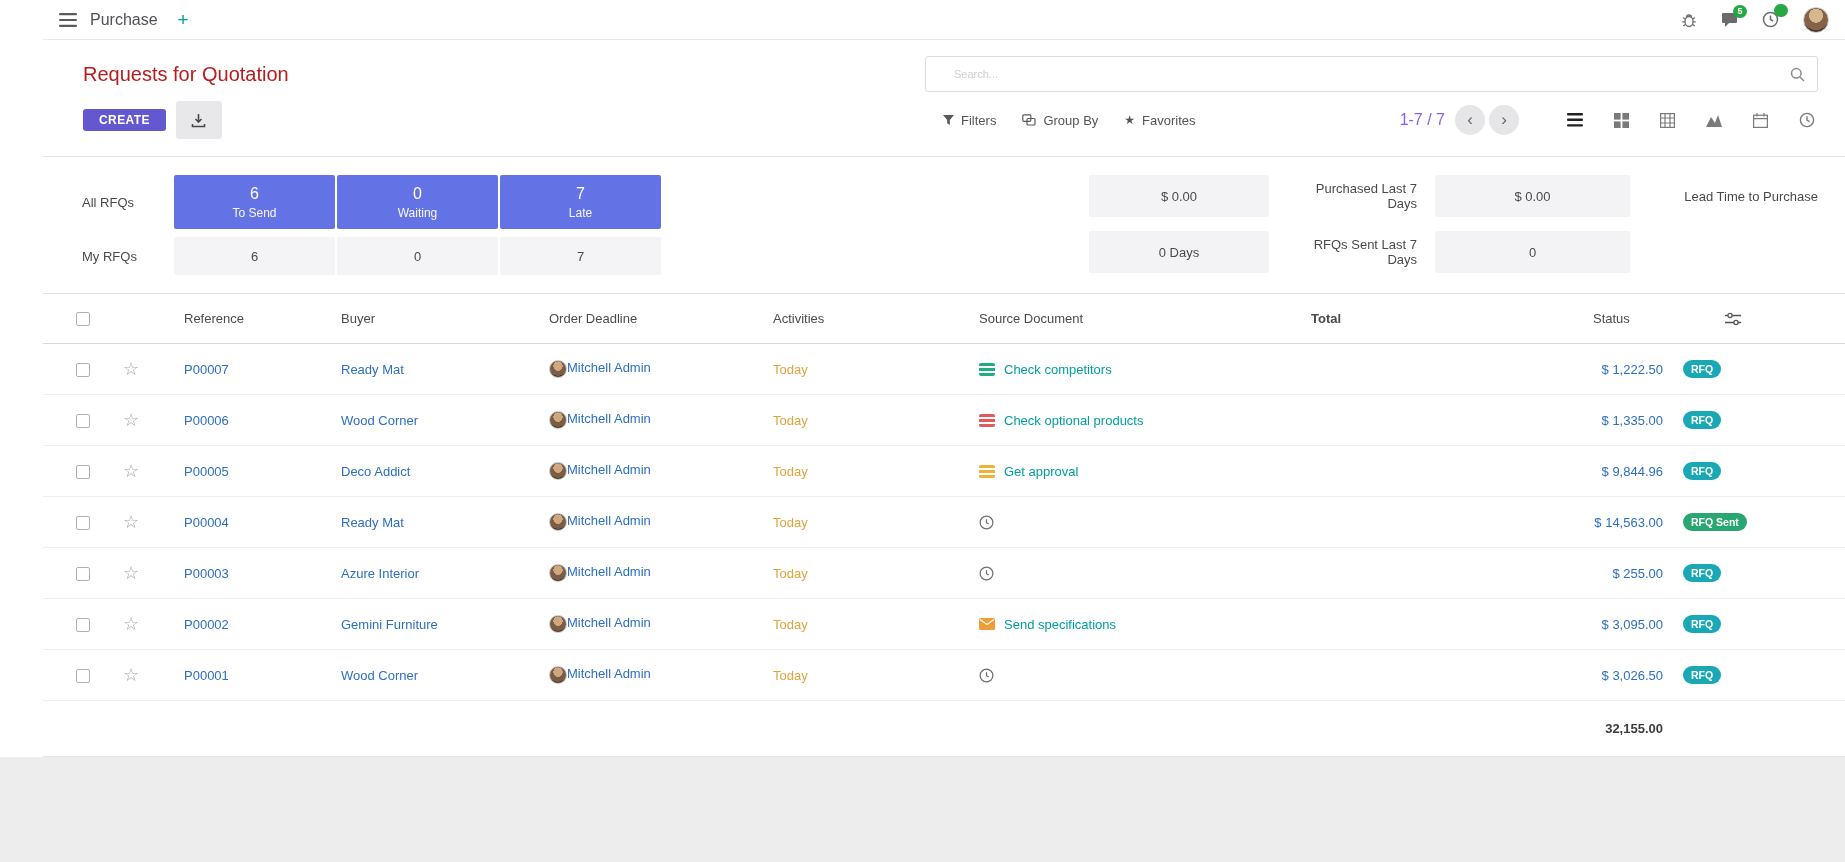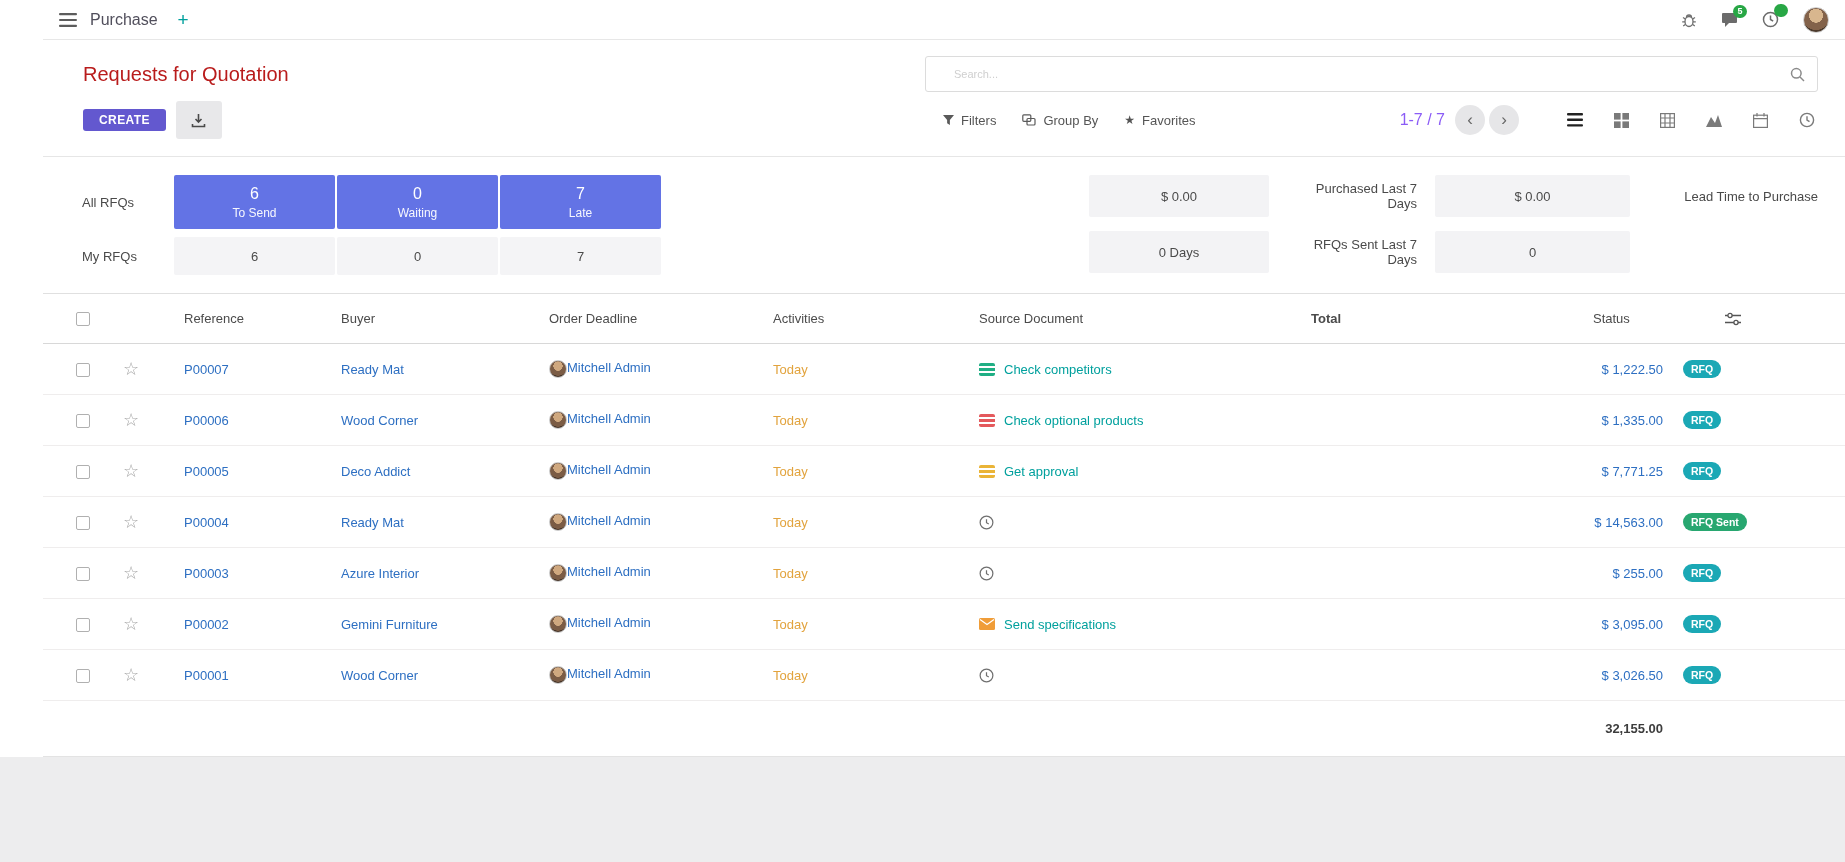--- a/index.html
+++ b/index.html
@@ -395,21 +395,21 @@
       <div class="cell c-buyer">
           <span class="avatar-sm"></span>
           <span class="link">Mitchell Admin</span>
         </div>
       <div class="cell c-deadline">Today</div>
       <div class="cell c-activity">
           <span class="stripes s-yellow"></span>
           <span class="act-text">Get approval</span>
         </div>
       <div class="cell"></div>
-      <div class="cell c-total link">$ 7,771.25</div>
+      <div class="cell c-total link">$ 9,844.96</div>
       <div class="cell c-status"><span class="badge b-rfq">RFQ</span></div>
       <div class="cell c-extra"></div>
     </div>
 
     <div class="tr">
       <div class="cell c-check"><span class="checkbox"></span></div>
       <div class="cell c-star"><span class="star">☆</span></div>
       <div class="cell c-ref link">P00004</div>
       <div class="cell link">Ready Mat</div>
       <div class="cell c-buyer">

